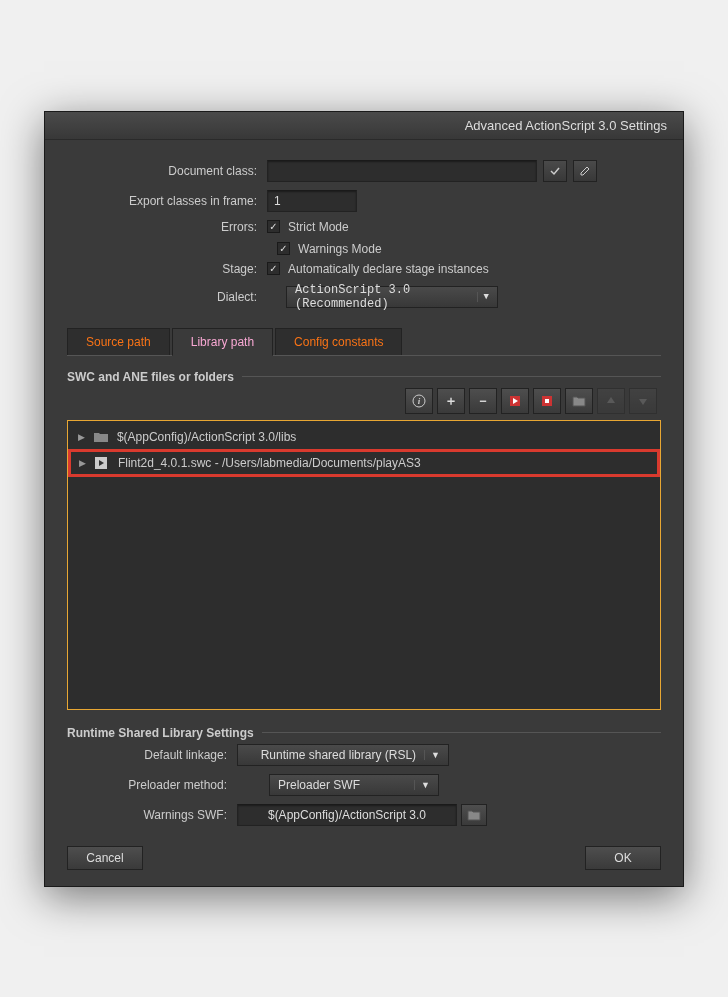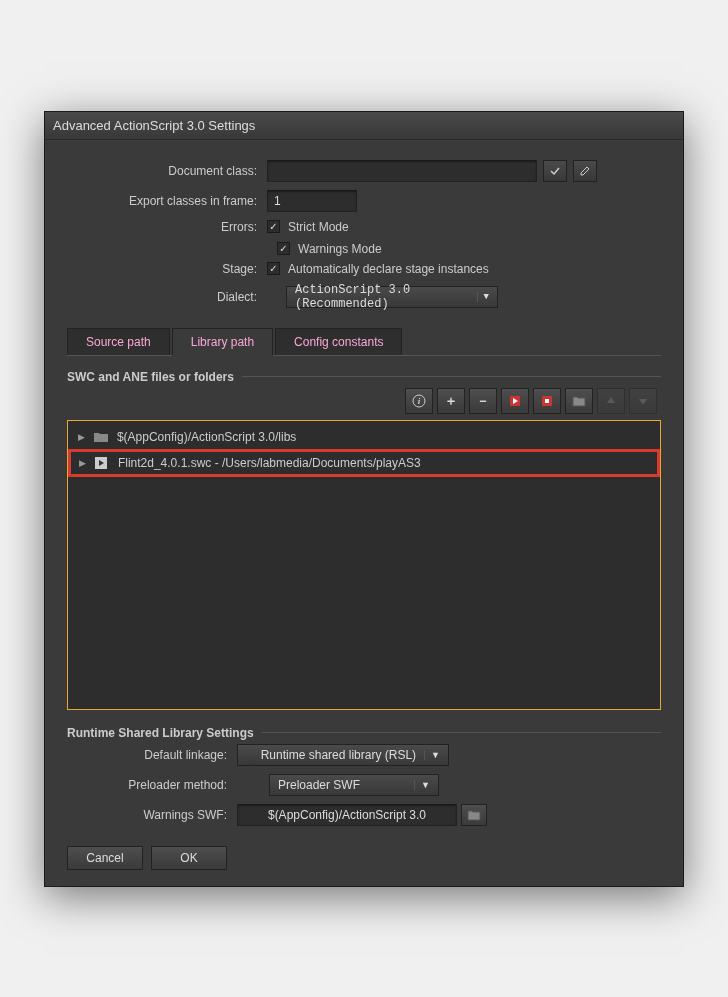--- a/index.html
+++ b/index.html
@@ -13,22 +13,22 @@
     justify-content: center;
   }
   .window {
     width: 640px;
     background: #3a3a3a;
     border: 1px solid #1a1a1a;
     box-shadow: 0 10px 40px rgba(0,0,0,0.5);
   }
   .titlebar {
     background: linear-gradient(#4a4a4a, #383838);
-    text-align: left;
-    padding: 6px 8px;
+    text-align: right;
+    padding: 6px 16px;
     color: #ddd;
     font-size: 13px;
     border-bottom: 1px solid #2a2a2a;
   }
   .content {
     padding: 20px 22px 16px 22px;
     color: #ccc;
     font-size: 12px;
   }
   .form-row {
@@ -107,21 +107,21 @@
   .tabs {
     display: flex;
     margin-top: 20px;
     border-bottom: 1px solid #555;
   }
   .tab {
     padding: 6px 18px;
     background: #2e2e2e;
     border: 1px solid #222;
     border-bottom: none;
-    color: #f9a8d4;
+    color: #f97316;
     cursor: pointer;
     font-size: 12px;
     margin-right: 2px;
   }
   .tab.active {
     background: #3a3a3a;
     color: #f9a8d4;
     border-bottom: 1px solid #3a3a3a;
     margin-bottom: -1px;
   }
@@ -197,21 +197,21 @@
     align-items: center;
     margin-bottom: 8px;
   }
   .runtime-label {
     width: 170px;
     text-align: right;
     padding-right: 10px;
   }
   .footer {
     display: flex;
-    justify-content: flex-start;
+    justify-content: space-between;
     gap: 8px;
     margin-top: 20px;
   }
   .btn {
     min-width: 76px;
     height: 24px;
     background: linear-gradient(#4e4e4e, #3a3a3a);
     border: 1px solid #222;
     color: #ddd;
     cursor: pointer;

